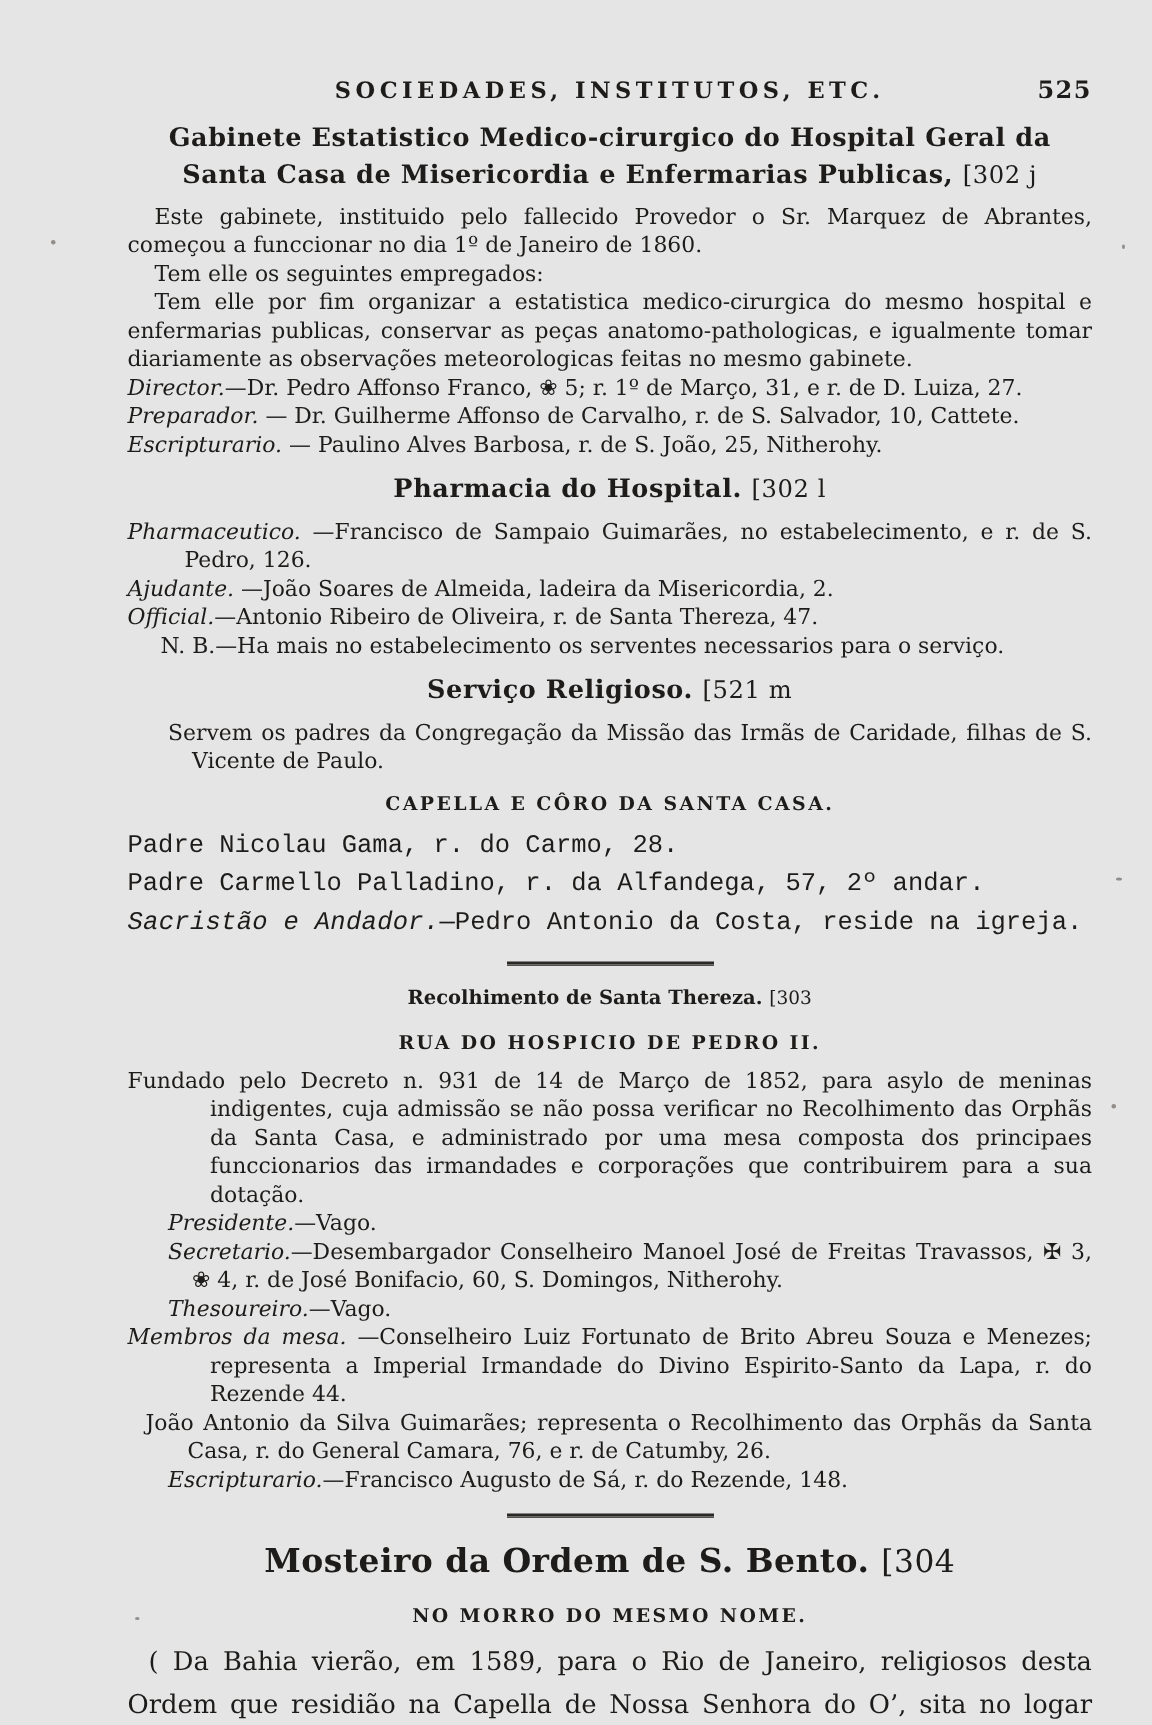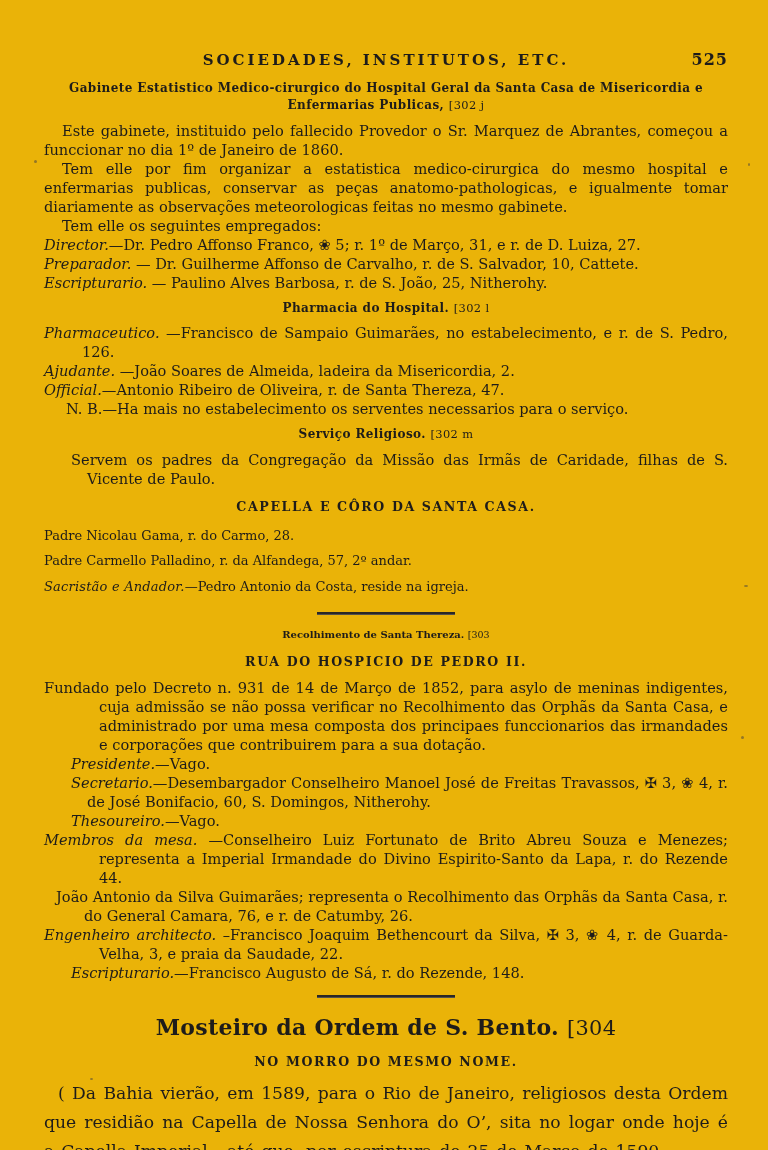--- a/index.html
+++ b/index.html
@@ -1,26 +1,26 @@
 <!DOCTYPE html>
 <html><head>
 <meta charset="utf-8">
 <style>
   html,body { margin:0; padding:0; background:#ffffff; }
   .page {
     position: relative;
     width: 768px;
     height: 1150px;
     box-sizing: border-box;
-    background: #eab308;
+    background: #e5e5e5;
     color: #1e1c1a;
     font-family: "DejaVu Serif", "Liberation Serif", serif;
     font-size: 14.6px;
     line-height: 19px;
-    padding: 50px 40px 0 44px;
+    padding: 50px 40px 0 85px;
     overflow: hidden;
   }
   
   .running-head {
     display: grid;
     grid-template-columns: 1fr auto 1fr;
     align-items: baseline;
     margin-bottom: 10px;
   }
   .rh-title {
@@ -37,42 +37,42 @@
     letter-spacing: 1px;
   }
   
   .sec-heading {
     text-align: center;
     font-weight: bold;
     margin: 8px 0 6px;
     line-height: 1.45;
   }
   .sec-heading .ref { font-weight: normal; font-size: 0.95em; }
-  .h-main  { font-size: 12px; letter-spacing: 0.4px; }
-  .h-sub   { font-size: 10px; margin: 12px 0 4px; }
+  .h-main  { font-size: 17px; letter-spacing: 0.4px; }
+  .h-sub   { font-size: 13px; margin: 12px 0 4px; }
   .h-big   { font-size: 22px; margin: 14px 0 2px; letter-spacing: 0.3px; }
   .smallcaps-heading {
     text-align: center;
     font-size: 12.6px;
     font-weight: bold;
     letter-spacing: 1.6px;
     margin: 9px 0 7px;
     white-space: nowrap;
   }
   
   p { margin: 0; }
   .para        { text-align: justify; text-indent: 18px; }
   .hang-sm     { padding-left: 16px; text-indent: -16px; text-align: justify; margin-left: 27px; }
   .hang-md     { padding-left: 38px; text-indent: -38px; text-align: justify; }
   .hang-lg     { padding-left: 55px; text-indent: -55px; text-align: justify; }
   .hang-mix    { padding-left: 40px; text-indent: -28px; text-align: justify; }
   .nota        { text-indent: 22px; }
   .entry i { font-style: italic; }
   
-  .big-type { font-size: 13px; line-height: 25.5px; }
+  .big-type { font-size: 17px; line-height: 25.5px; font-family: Liberation Mono, monospace; }
   .big-type .entry i { letter-spacing: 0.2px; }
   
   .loose-type {
     font-size: 17.2px;
     line-height: 29px;
     text-align: justify;
     text-indent: 14px;
     word-spacing: 1.5px;
     margin-top: 8px;
   }
@@ -113,42 +113,42 @@
     <span class="rh-title">SOCIEDADES, INSTITUTOS, ETC.</span>
     <span class="rh-page">525</span>
   </header>
 
   <section>
     <h2 class="sec-heading h-main">
       <span>Gabinete Estatistico Medico-cirurgico do Hospital Geral da Santa Casa de Misericordia e Enfermarias Publicas,</span>
       <span class="ref">[302 j</span>
     </h2>
     <p class="para">Este gabinete, instituido pelo fallecido Provedor o Sr. Marquez de Abrantes, começou a funccionar no dia 1º de Janeiro de 1860.</p>
+    <p class="para">Tem elle os seguintes empregados:</p>
     <p class="para">Tem elle por fim organizar a estatistica medico-cirurgica do mesmo hospital e enfermarias publicas, conservar as peças anatomo-pathologicas, e igualmente tomar diariamente as observações meteorologicas feitas no mesmo gabinete.</p>
-    <p class="para">Tem elle os seguintes empregados:</p>
     <p class="entry hang-md"><i>Director.</i><span>—Dr. Pedro Affonso Franco, ❀ 5; r. 1º de Março, 31, e r. de D. Luiza, 27.</span></p>
     <p class="entry hang-md"><i>Preparador.</i><span> — Dr. Guilherme Affonso de Carvalho, r. de S. Salvador, 10, Cattete.</span></p>
     <p class="entry hang-md"><i>Escripturario.</i><span> — Paulino Alves Barbosa, r. de S. João, 25, Nitherohy.</span></p>
   </section>
 
   <section>
     <h2 class="sec-heading h-main">
       <span>Pharmacia do Hospital.</span>
       <span class="ref">[302 l</span>
     </h2>
     <p class="entry hang-md"><i>Pharmaceutico.</i><span> —Francisco de Sampaio Guimarães, no estabelecimento, e r. de S. Pedro, 126.</span></p>
     <p class="entry hang-md"><i>Ajudante.</i><span> —João Soares de Almeida, ladeira da Misericordia, 2.</span></p>
     <p class="entry hang-md"><i>Official.</i><span>—Antonio Ribeiro de Oliveira, r. de Santa Thereza, 47.</span></p>
     <p class="nota">N. B.—Ha mais no estabelecimento os serventes necessarios para o serviço.</p>
   </section>
 
   <section>
     <h2 class="sec-heading h-main">
       <span>Serviço Religioso.</span>
-      <span class="ref">[302 m</span>
+      <span class="ref">[521 m</span>
     </h2>
     <p class="hang-sm">Servem os padres da Congregação da Missão das Irmãs de Caridade, filhas de S. Vicente de Paulo.</p>
     <h3 class="smallcaps-heading">CAPELLA E CÔRO DA SANTA CASA.</h3>
     <div class="big-type">
       <p>Padre Nicolau Gama, r. do Carmo, 28.</p>
       <p>Padre Carmello Palladino, r. da Alfandega, 57, 2º andar.</p>
       <p class="entry"><i>Sacristão e Andador.</i><span>—Pedro Antonio da Costa, reside na igreja.</span></p>
     </div>
   </section>
 
@@ -159,21 +159,20 @@
       <span>Recolhimento de Santa Thereza.</span>
       <span class="ref">[303</span>
     </h2>
     <h3 class="smallcaps-heading">RUA DO HOSPICIO DE PEDRO II.</h3>
     <p class="hang-lg">Fundado pelo  Decreto n. 931 de 14 de Março de 1852,  para asylo de meninas indigentes, cuja admissão se não possa verificar no Recolhimento das Orphãs da Santa Casa, e administrado por uma mesa composta dos principaes funccionarios das irmandades e corporações que contribuirem para a sua dotação.</p>
     <p class="entry hang-sm"><i>Presidente.</i><span>—Vago.</span></p>
     <p class="entry hang-sm"><i>Secretario.</i><span>—Desembargador Conselheiro Manoel José de Freitas Travassos, ✠ 3, ❀ 4, r. de José Bonifacio, 60, S. Domingos, Nitherohy.</span></p>
     <p class="entry hang-sm"><i>Thesoureiro.</i><span>—Vago.</span></p>
     <p class="entry hang-lg"><i>Membros da mesa.</i><span> —Conselheiro Luiz Fortunato de Brito Abreu Souza e Menezes; representa a Imperial Irmandade do Divino Espirito-Santo da Lapa, r. do Rezende 44.</span></p>
     <p class="entry hang-mix"><i></i><span>João Antonio da Silva Guimarães; representa o Recolhimento das Orphãs da Santa Casa, r. do General Camara, 76, e r. de Catumby, 26.</span></p>
-    <p class="entry hang-lg"><i>Engenheiro architecto.</i><span> –Francisco Joaquim Bethencourt da Silva, ✠ 3, ❀ 4, r. de Guarda-Velha, 3, e praia da Saudade, 22.</span></p>
     <p class="entry hang-sm"><i>Escripturario.</i><span>—Francisco Augusto de Sá, r. do Rezende, 148.</span></p>
   </section>
 
   <div class="divider"></div>
 
   <section>
     <h2 class="sec-heading h-big">
       <span>Mosteiro da Ordem de S. Bento.</span>
       <span class="ref">[304</span>
     </h2>

